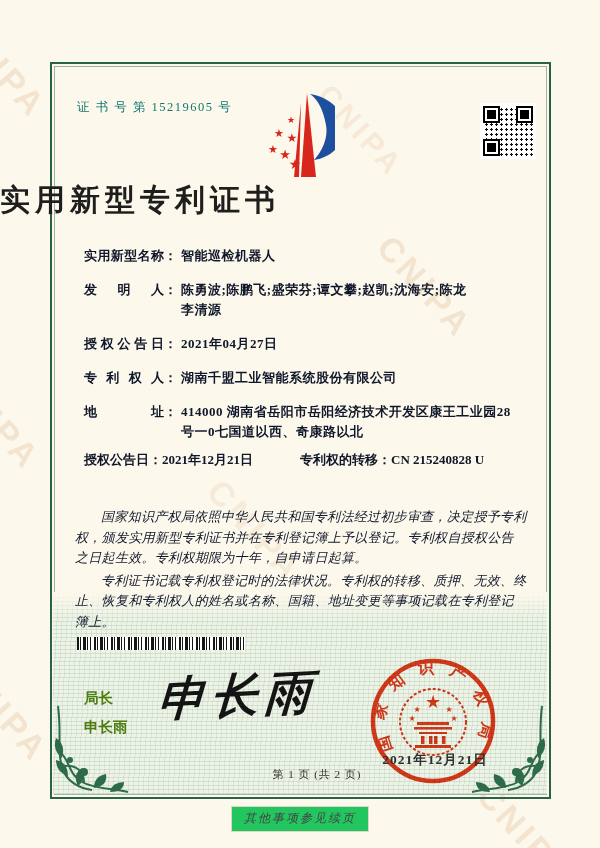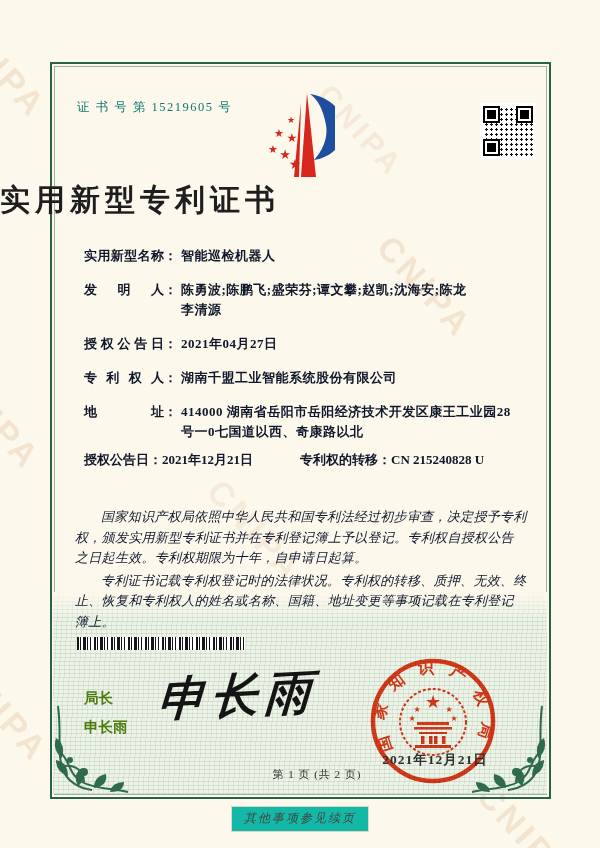--- a/index.html
+++ b/index.html
@@ -84,21 +84,21 @@
   }
   .seal{position:absolute;left:368px;top:656px;z-index:2;opacity:0.95;mix-blend-mode:multiply;}
   .seal-date{
     position:absolute;left:360px;top:751px;width:150px;z-index:3;text-align:center;
     font-size:13.5px;font-weight:600;color:#2f2f2f;letter-spacing:1px;white-space:nowrap;
   }
   .footer-page{position:absolute;left:53px;top:767px;width:528px;text-align:center;z-index:2;
     font-size:11px;color:#333;letter-spacing:1px;}
   .continuation{
     position:absolute;left:50%;top:806px;transform:translateX(-50%);z-index:2;
-    background:#14b8a6;border:1px solid #ded6c2;padding:3px 12px 4px;
+    background:#22c55e;border:1px solid #ded6c2;padding:3px 12px 4px;
     font-size:12px;color:#444;font-style:italic;letter-spacing:2px;white-space:nowrap;
   }
 </style>
 </head>
 <body>
 
 <span class="wm" style="left:-28px;top:8px;">CNIPA</span>
 <span class="wm" style="left:336px;top:78px;font-size:30px;color:rgba(222,182,142,0.22);">CNIPA</span>
 <span class="wm" style="left:398px;top:228px;">CNIPA</span>
 <span class="wm" style="left:-34px;top:360px;">CNIPA</span>

